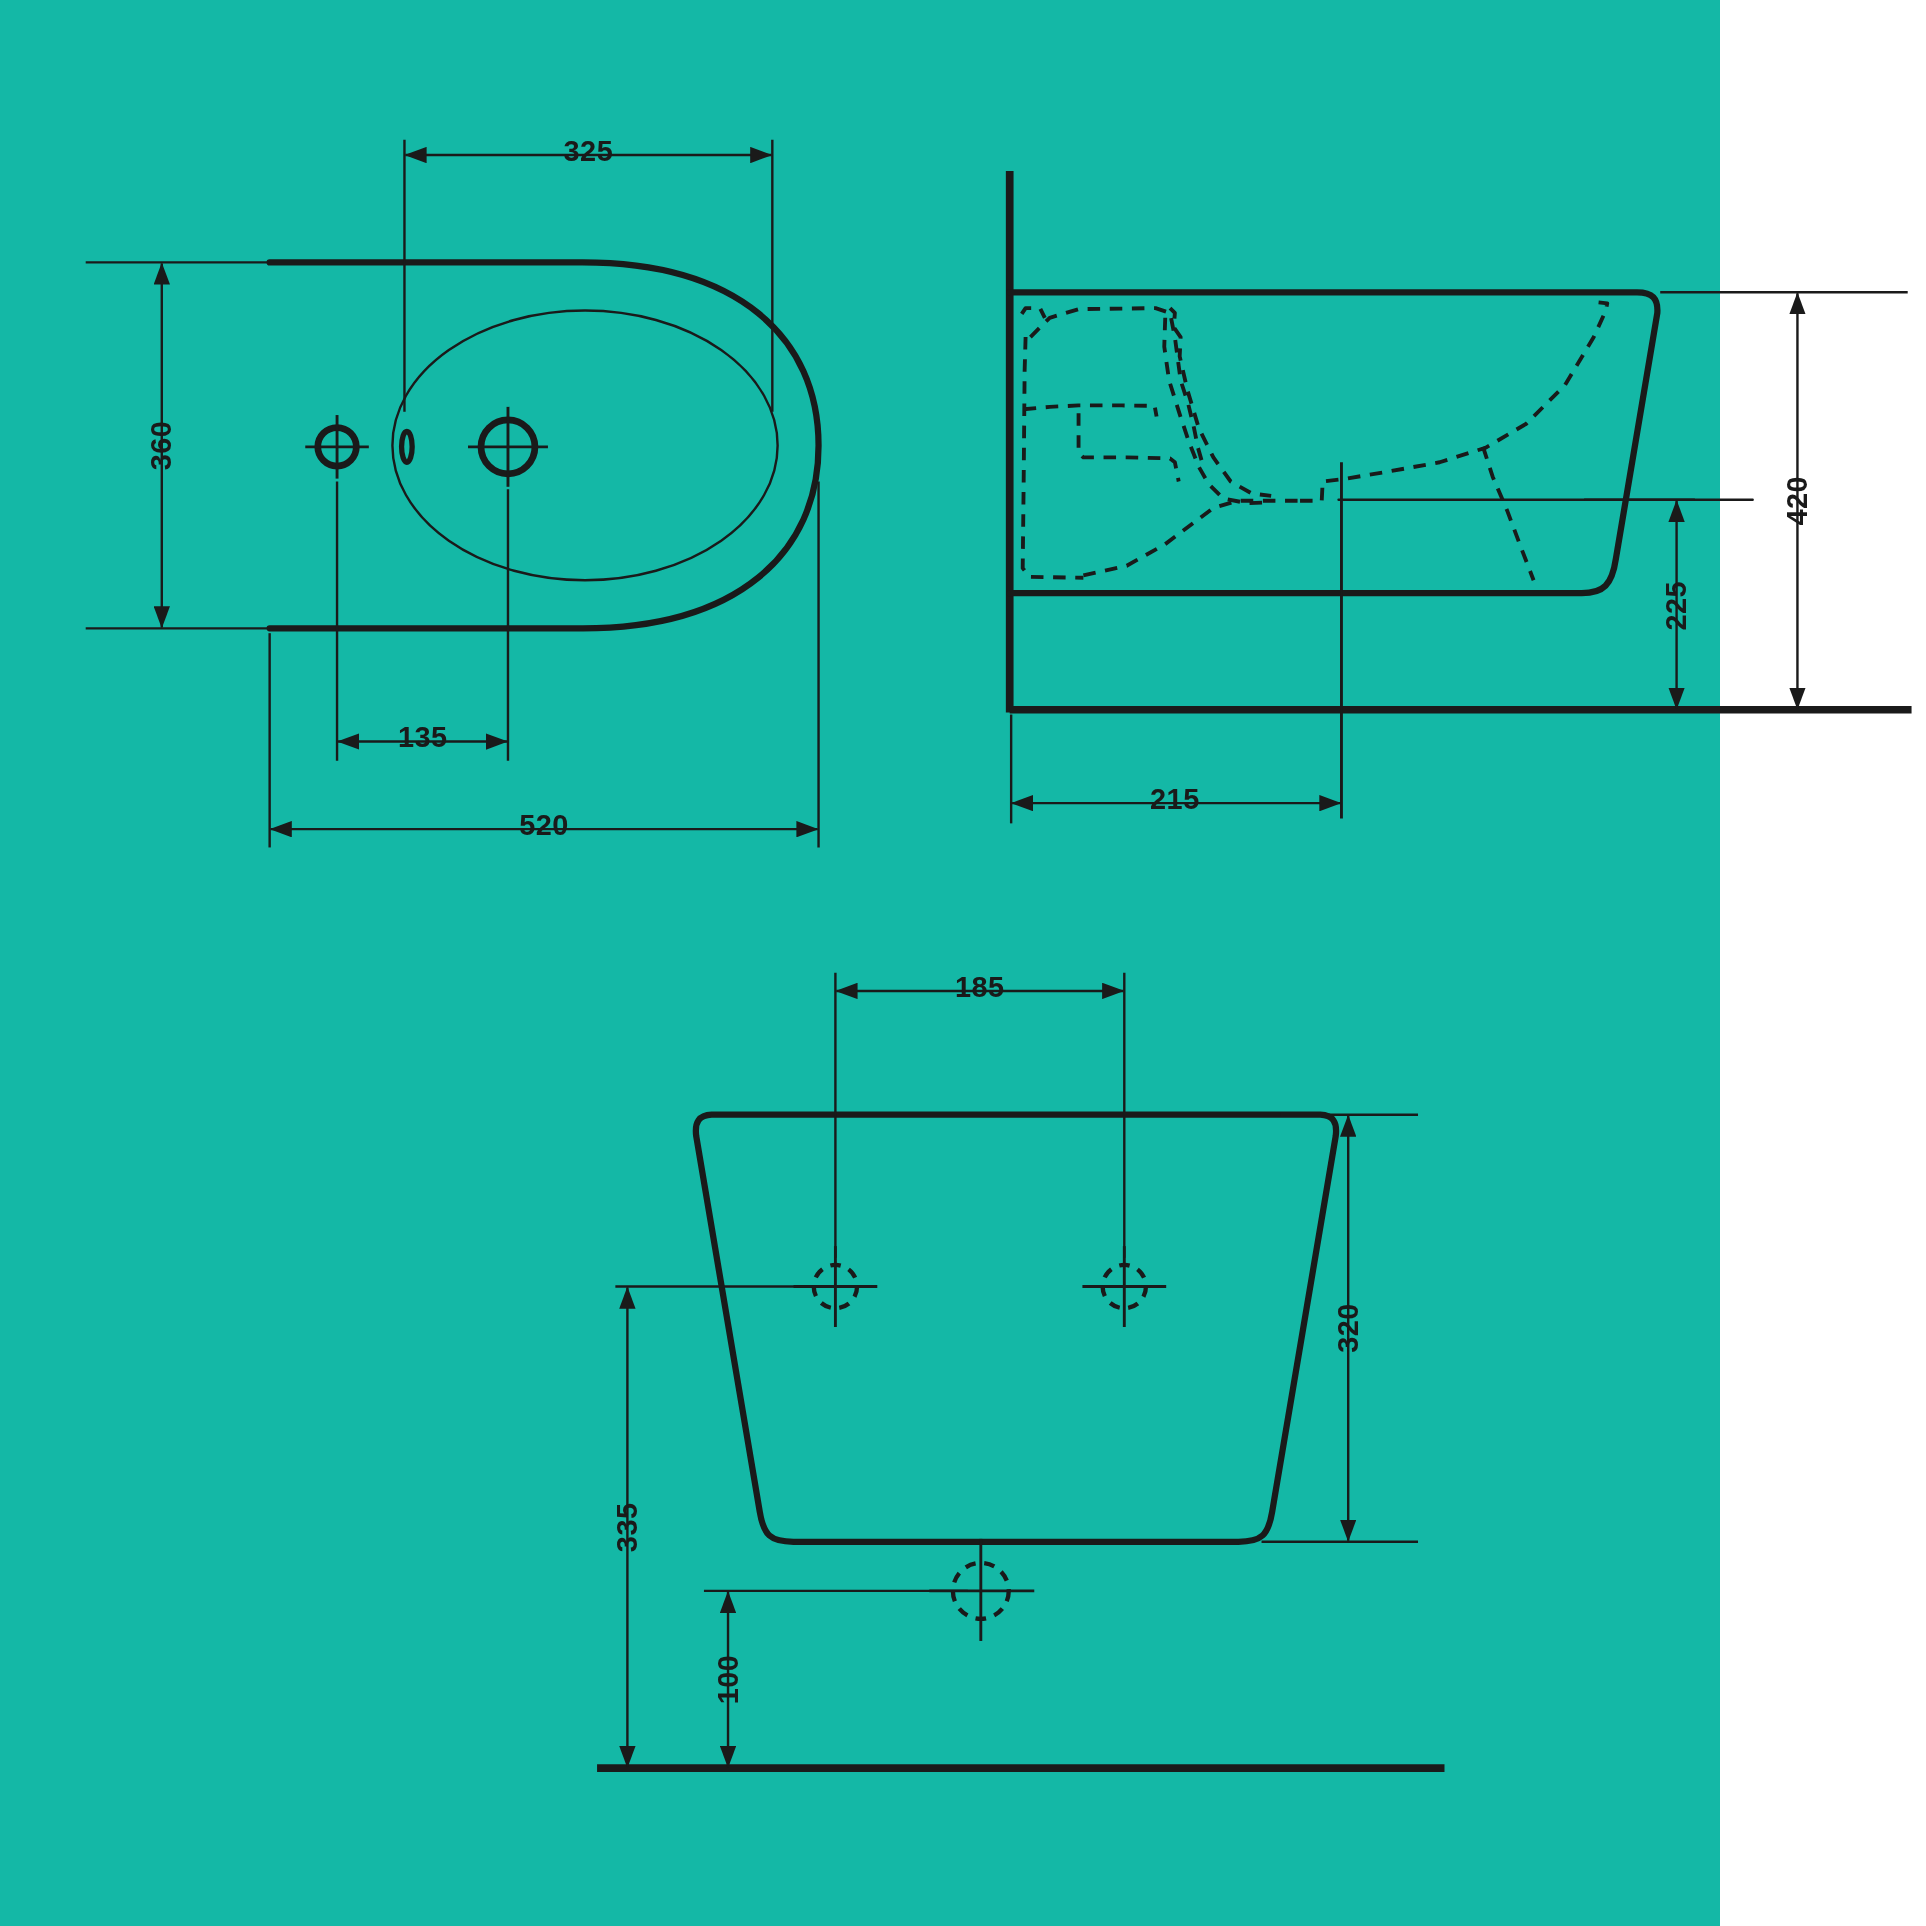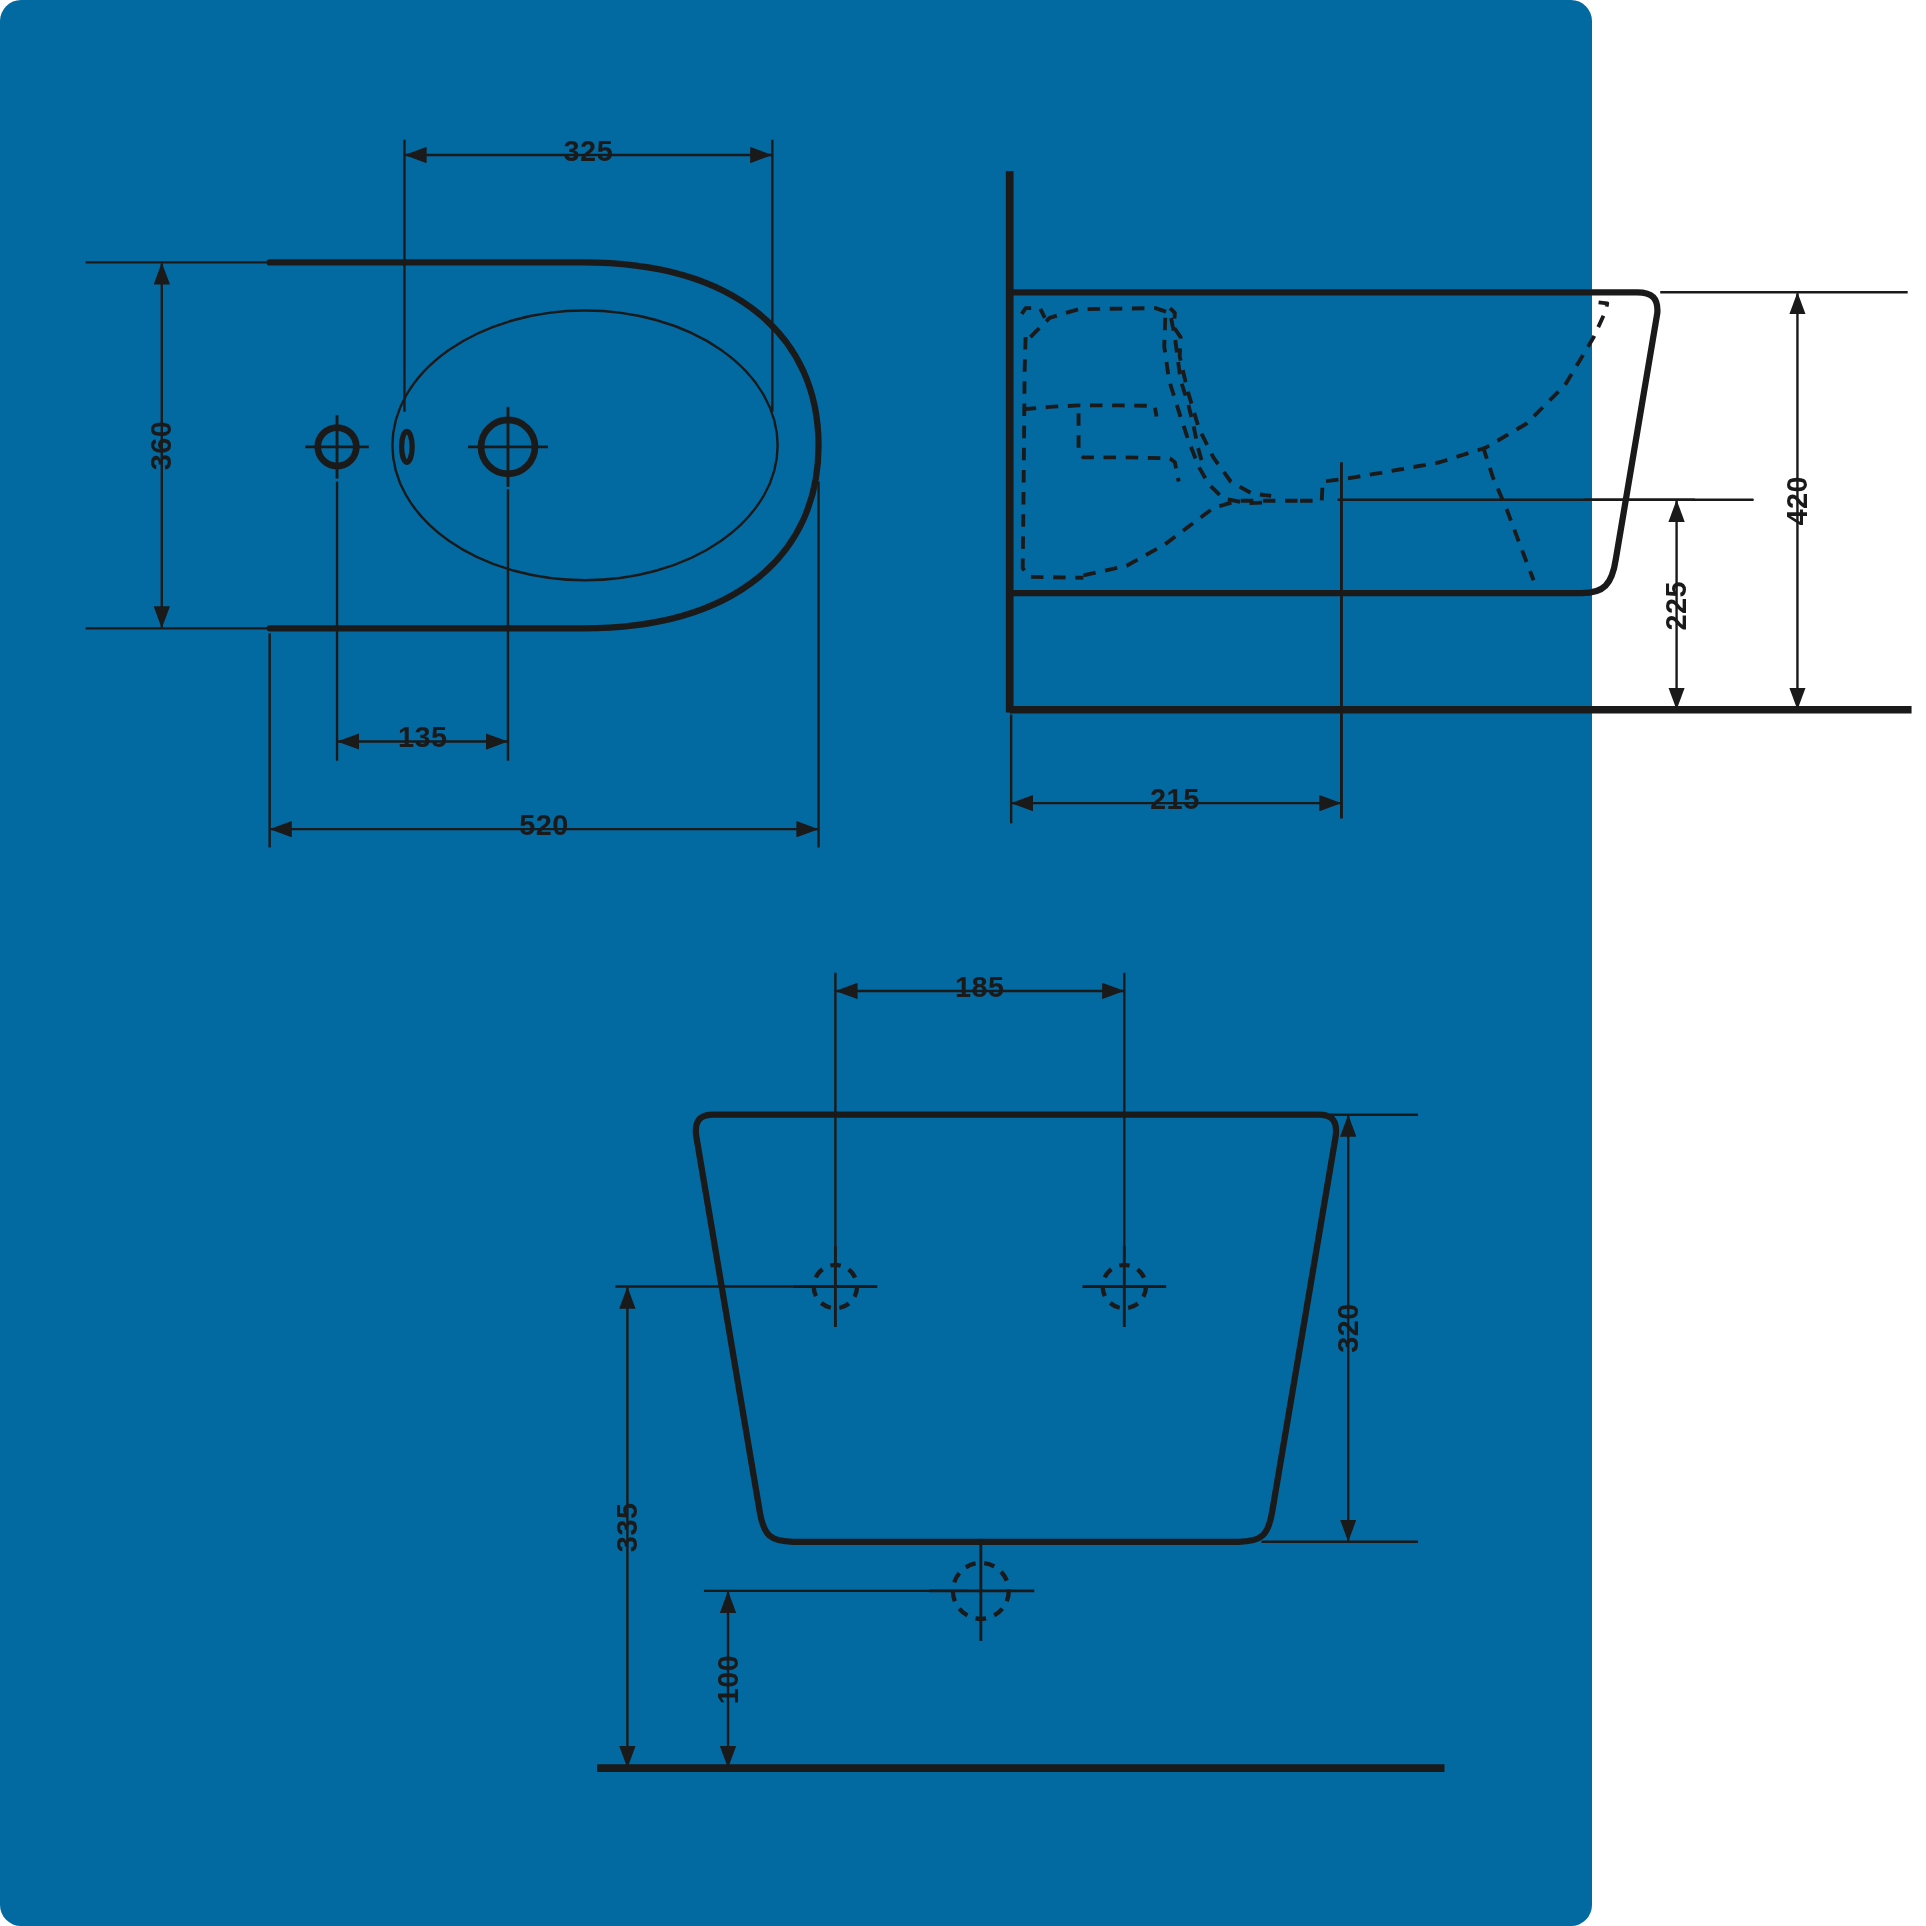--- a/index.html
+++ b/index.html
@@ -1,18 +1,18 @@
 <!DOCTYPE html>
 <html style="font-size:7.7px"><head>
 <meta charset="utf-8">
 <style>
   html,body{margin:0;padding:0;background:#ffffff;}
   body{width:1926px;height:1926px;overflow:hidden;
        font-family:"Liberation Sans",sans-serif;}
-  #sheet{position:relative;width:1592px;height:1926px;background:#0369a1;border-radius:21px;}
+  #sheet{position:relative;width:1720px;height:1926px;background:#14b8a6;}
   svg{display:block;width:1926px;height:1926px;}
   .obj      {fill:none;stroke:#1a1a1a;stroke-width:13;stroke-linecap:round;stroke-linejoin:round;}
   .obj-thin {fill:none;stroke:#1a1a1a;stroke-width:5;stroke-linecap:round;stroke-linejoin:round;}
   .heavy    {fill:none;stroke:#1a1a1a;stroke-width:16;stroke-linecap:butt;}
   .hidden-l {fill:none;stroke:#1a1a1a;stroke-width:8;stroke-dasharray:26 20;
              stroke-linecap:butt;stroke-linejoin:round;}
   .dimline  {fill:none;stroke:#1a1a1a;stroke-width:5;stroke-linecap:butt;}
   .extline  {fill:none;stroke:#1a1a1a;stroke-width:5;stroke-linecap:butt;}
   .centerl  {fill:none;stroke:#1a1a1a;stroke-width:6;stroke-linecap:butt;}
   .arrowhead{fill:#1a1a1a;stroke:none;}

